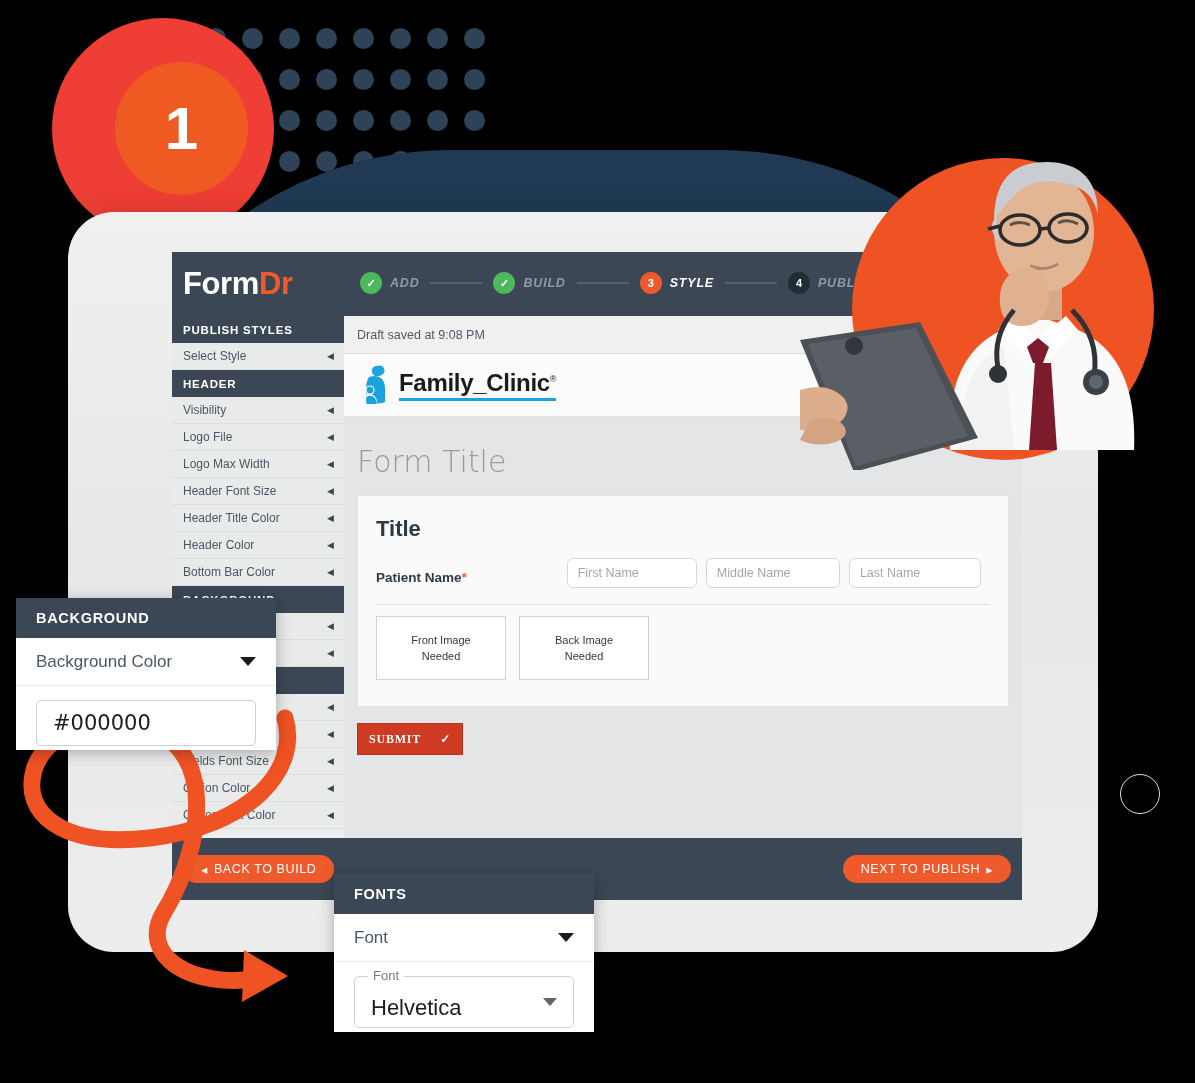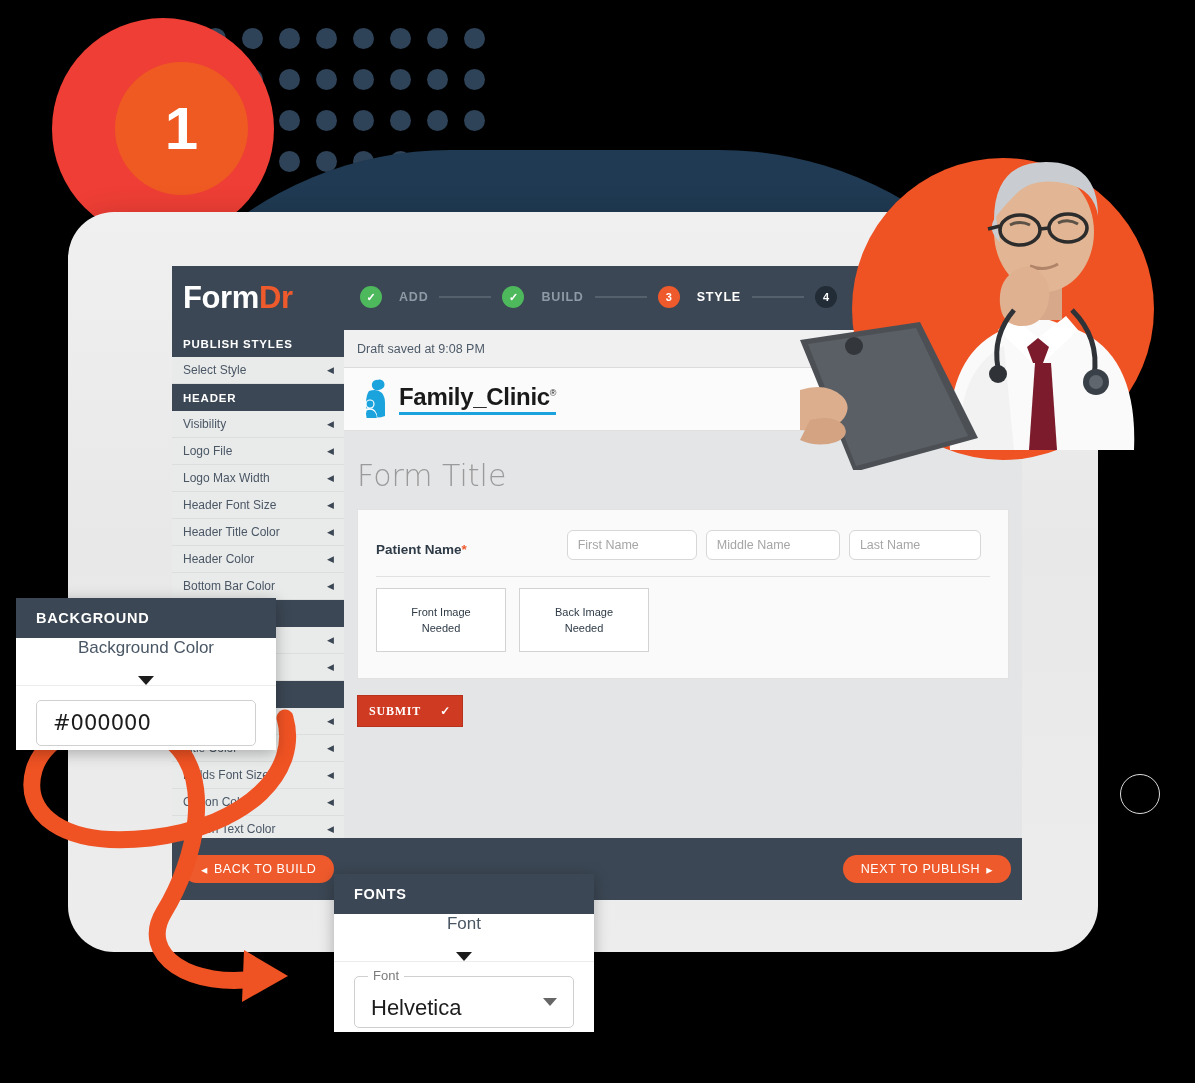--- a/index.html
+++ b/index.html
@@ -29,39 +29,39 @@
   
   .tablet { position: absolute; left: 68px; top: 212px; width: 1030px; height: 740px;
             background: linear-gradient(180deg,#f0f0f0 0%,#e8e8e8 45%,#ededed 100%);
             border-radius: 46px; box-shadow: 0 8px 34px rgba(0,0,0,.22); }
   .tablet-btn-l { position: absolute; left: 121px; top: 576px; width: 14px; height: 14px;
                   border-radius: 50%; border: 1px solid #d6d6d6; }
   .tablet-btn-r { position: absolute; left: 1052px; top: 562px; width: 40px; height: 40px;
                   border-radius: 50%; border: 1px solid #dcdcdc; }
 
   
-  .app { position: absolute; left: 172px; top: 266px; width: 850px; height: 634px;
+  .app { position: absolute; left: 172px; top: 252px; width: 850px; height: 634px;
          background: #a21caf; overflow: hidden; }
 
   .appbar { position: absolute; left: 0; top: 0; width: 850px; height: 64px;
             background: #3b4754; }
   .brand { position: absolute; left: 11px; top: 14px; color: #fff; font-size: 31px;
            font-weight: bold; letter-spacing: -.4px; }
   .brand .dr { color: #ee5a2c; }
 
   .steps { position: absolute; left: 188px; top: 20px; display: flex; align-items: center; }
   .stp { display: flex; align-items: center; }
   .bub { width: 22px; height: 22px; border-radius: 50%; display: flex;
          align-items: center; justify-content: center; font-size: 11px;
          color: #fff; font-weight: bold; }
   .bub.done { background: #4eb85c; }
   .bub.cur  { background: #ee5a2c; }
   .bub.todo { background: #222c36; }
-  .stp .lbl { margin-left: 17px; font-size: 12.5px; letter-spacing: .8px;
-              color: #8e9aa5; font-weight: bold; }
+  .stp .lbl { margin-left: 8px; font-size: 12.5px; letter-spacing: .8px;
+              color: #8e9aa5; font-weight: bold; font-style: italic; }
   .stp.cur .lbl { color: #fff; }
   .conn { width: 52px; height: 2px; background: #55616d; margin: 0 11px; }
 
   
   .sidebar { position: absolute; left: 0; top: 64px; width: 172px; height: 570px;
              background: #eceded; }
   .sb-head { height: 27px; background: #3b4754; color: #fff; font-size: 11.5px;
              letter-spacing: .8px; font-weight: bold; display: flex; align-items: center;
              padding-left: 11px; }
   .sb-item { height: 27px; background: #e9eaea; border-bottom: 1px solid #dcdddd;
@@ -113,21 +113,21 @@
           border-radius: 16px; height: 28px; display: flex; align-items: center;
           padding: 0 18px; gap: 6px; }
 
   
   .popup { position: absolute; background: #fff; box-shadow: 0 3px 14px rgba(0,0,0,.28); }
   .pop-head { background: #3b4754; color: #fff; font-size: 14.5px; font-weight: bold;
               letter-spacing: .7px; height: 40px; display: flex; align-items: center;
               padding-left: 20px; }
   .pop-sel { height: 48px; border-bottom: 1px solid #ececec; display: flex;
              align-items: center; justify-content: space-between; padding: 0 20px;
-             color: #4a5765; font-size: 17px; flex-direction: column; }
+             color: #4a5765; font-size: 17px; }
   .caret { width: 0; height: 0; border-left: 8px solid transparent;
            border-right: 8px solid transparent; border-top: 9px solid #1c1c1c; }
   .pop-body { padding: 14px 20px 4px 20px; }
   .txtfield { height: 46px; border: 1px solid #d0d0d0; border-radius: 5px;
               display: flex; align-items: center; padding-left: 16px;
               font-size: 21px; color: #1c1c1c; font-family: "DejaVu Sans", sans-serif; }
   .fieldset { position: relative; border: 1px solid #cfcfcf; border-radius: 5px;
               height: 52px; display: flex; align-items: center;
               justify-content: space-between; padding: 0 16px; }
   .fieldset .legend { position: absolute; top: -9px; left: 13px; background: #fff;
@@ -322,20 +322,21 @@
         </svg>
         <div class="logotext">
           <span>Family_Clinic</span><sup>®</sup>
         </div>
       </div>
 
       <div class="formwrap">
         <div class="form-title">Form Title</div>
 
         <div class="card">
+          <h2>Title</h2>
 
           <div class="fieldrow">
             <div class="flabel">
               <span>Patient Name</span><span class="req">*</span>
             </div>
             <div class="inp w1">
               <span>First Name</span>
             </div>
             <div class="inp w2">
               <span>Middle Name</span>

